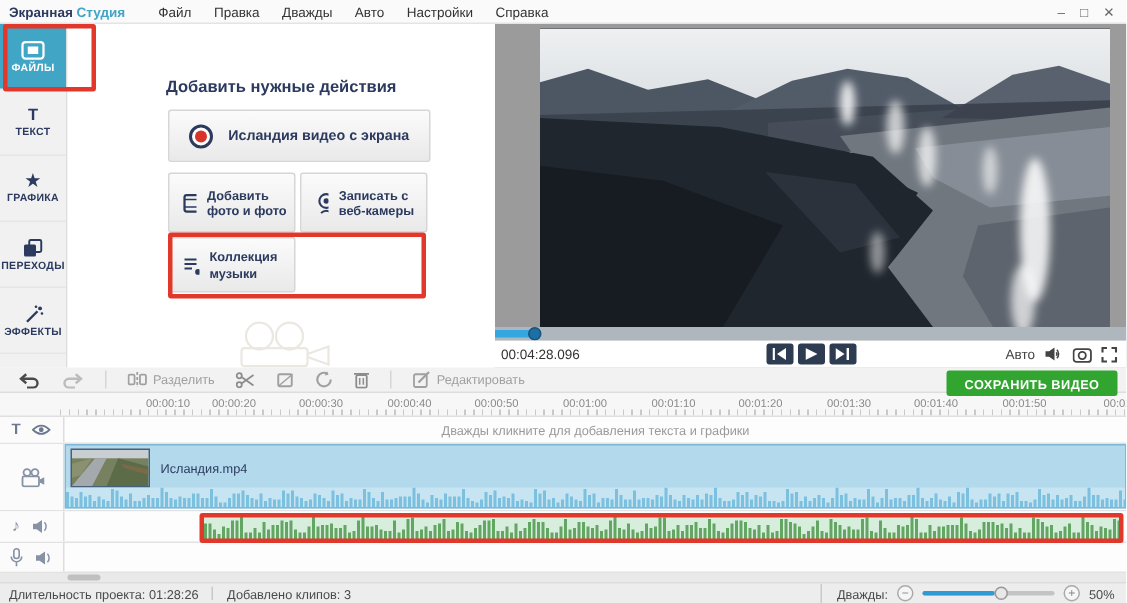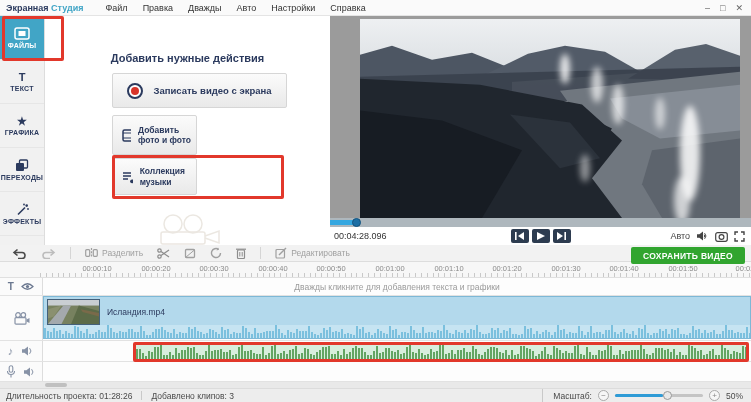--- a/index.html
+++ b/index.html
@@ -182,32 +182,40 @@
       </div>
     </div>
 
     <div class="actions">
       <h2>Добавить нужные действия</h2>
 
       <div class="abtn btn-record">
         <span class="rec-ico">
             <i></i>
           </span>
-        <span class="txt">Записать видео с экрана</span>
+        <span class="txt">Исландия видео с экрана</span>
       </div>
 
       <div class="abtn btn-sm r2 c1">
         <svg width="15" height="13" style="color:#2b3a5e">
             <rect x="1" y="1" width="13" height="11" rx="1.5" fill="none" stroke="currentColor" stroke-width="1.5"></rect>
             <line x1="1" y1="4" x2="14" y2="4" stroke="currentColor" stroke-width="1"></line>
             <line x1="1" y1="9" x2="14" y2="9" stroke="currentColor" stroke-width="1"></line>
           </svg>
         <span class="txt">Добавить фото и фото</span>
       </div>
 
+      <div class="abtn btn-sm r2 c2">
+        <svg width="15" height="15" style="color:#2b3a5e">
+            <circle cx="7.5" cy="6" r="4.6" fill="none" stroke="currentColor" stroke-width="1.4"></circle>
+            <circle cx="7.5" cy="6" r="1.8" fill="currentColor"></circle>
+            <path d="M4,14 Q7.5,11 11,14" stroke="currentColor" fill="none" stroke-width="1.4"></path>
+          </svg>
+        <span class="txt">Записать с веб-камеры</span>
+      </div>
 
       <div class="abtn btn-sm r3 c1">
         <svg width="15" height="14" style="color:#2b3a5e">
             <path d="M1,3 h8 M1,6 h8 M1,9 h5" stroke="currentColor" stroke-width="1.4" fill="none"></path>
             <circle cx="10" cy="11.3" r="1.9" fill="currentColor"></circle>
             <rect x="11.2" y="4" width="1.4" height="7.3" fill="currentColor"></rect>
             <path d="M11.2,4 l3.2,1.2 v2.2 l-3.2,-1.2 z" fill="currentColor"></path>
           </svg>
         <span class="txt">Коллекция музыки</span>
       </div>
@@ -355,21 +363,21 @@
       <svg width="12" height="12">
           <rect x="1" y="2.5" width="8.5" height="8.5" rx="1" fill="none" stroke="#a0a0a0" stroke-width="1.2"></rect>
           <line x1="4" y1="8" x2="11" y2="1" stroke="#a0a0a0" stroke-width="1.5"></line>
         </svg>
       <span>Редактировать</span>
     </span>
     <button class="save-btn">СОХРАНИТЬ ВИДЕО</button>
   </div>
 
   <div class="ruler">
-    <span class="rlab" style="left:97px">00:00:10</span>
+    <span class="rlab" style="left:112px">00:00:10</span>
     <span class="rlab" style="left:156px">00:00:20</span>
     <span class="rlab" style="left:214px">00:00:30</span>
     <span class="rlab" style="left:273px">00:00:40</span>
     <span class="rlab" style="left:331px">00:00:50</span>
     <span class="rlab" style="left:390px">00:01:00</span>
     <span class="rlab" style="left:449px">00:01:10</span>
     <span class="rlab" style="left:507px">00:01:20</span>
     <span class="rlab" style="left:566px">00:01:30</span>
     <span class="rlab" style="left:624px">00:01:40</span>
     <span class="rlab" style="left:683px">00:01:50</span>
@@ -896,21 +904,21 @@
         <span>Длительность проекта:</span>
         <span>01:28:26</span>
       </span>
       <span class="sb-div"></span>
       <span>
         <span>Добавлено клипов:</span>
         <span>3</span>
       </span>
     </div>
     <div class="zoomctl">
-      <span>Масштаб:</span>
+      <span>Дважды:</span>
       <span class="zbtn">−</span>
       <span class="ztrack">
         <span class="zfill"></span>
         <span class="zhandle"></span>
       </span>
       <span class="zbtn">+</span>
       <span>50%</span>
     </div>
   </div>
 

